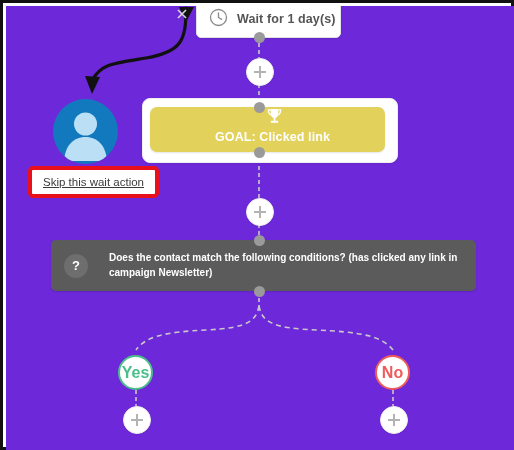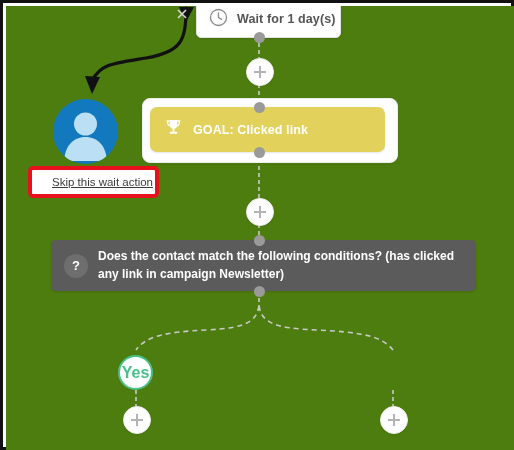--- a/index.html
+++ b/index.html
@@ -24,21 +24,21 @@
     border: 3px solid #111111;
     background: #ffffff;
   }
 
   
   #canvas {
     position: absolute;
     left: 3px; top: 3px;
     width: 508px;
     height: 444px;
-    background: #4d7c0f;
+    background: #6d28d9;
     overflow: hidden;
   }
 
   
   #connectors {
     position: absolute;
     left: 0; top: 0;
     width: 508px;
     height: 444px;
     pointer-events: none;
@@ -114,20 +114,21 @@
   #goal-inner {
     position: absolute;
     left: 144px; top: 101px;
     width: 235px; height: 45px;
     background: #e2d15a;
     border-radius: 7px;
     display: flex;
     align-items: center;
     z-index: 5;
     box-shadow: 0 1px 2px rgba(0,0,0,.10);
+    flex-direction: column;
   }
   #goal-inner .trophy {
     margin-left: 14px;
     flex: 0 0 auto;
   }
   #goal-label {
     margin-left: 10px;
     font-size: 12.5px;
     font-weight: bold;
     color: #ffffff;
@@ -161,21 +162,21 @@
     width: 131px; height: 32px;
     box-sizing: border-box;
     border: 4px solid #e8111b;
     border-radius: 5px;
     background: #ffffff;
     z-index: 9;
     display: flex;
     align-items: center;
   }
   #skip-link {
-    margin-left: 20px;
+    margin-left: 11px;
     font-size: 11.5px;
     color: #3a3a3a;
     text-decoration: underline;
     white-space: nowrap;
   }
 
   
   #condition-box {
     position: absolute;
     left: 45px; top: 234px;
@@ -194,23 +195,23 @@
     border-radius: 50%;
     background: #6e6e6e;
     color: #ffffff;
     font-size: 13px;
     font-weight: bold;
     display: flex;
     align-items: center;
     justify-content: center;
   }
   #condition-label {
-    margin-left: 10px;
+    margin-left: 21px;
     margin-right: 14px;
-    font-size: 12px;
+    font-size: 10px;
     font-weight: bold;
     color: #ffffff;
     line-height: 1.45;
   }
 
   
   .branch-circle {
     position: absolute;
     width: 35px; height: 35px;
     border-radius: 50%;
@@ -310,18 +311,19 @@
     </div>
 
     <div id="condition-box">
       <span class="qmark">?</span>
       <span id="condition-label">Does the contact match the following conditions? (has clicked any link in campaign Newsletter)</span>
     </div>
     <div class="node-dot" style="left:248px; top:229px;"></div>
     <div class="node-dot" style="left:248px; top:280px;"></div>
 
     <div class="branch-circle" id="branch-yes">Yes</div>
+    <div class="branch-circle" id="branch-no">No</div>
 
     <div class="plus-btn" style="left:117px; top:400px;"></div>
     <div class="plus-btn" style="left:374px; top:400px;"></div>
 
   </div>
 </div>
 
 </body></html>

